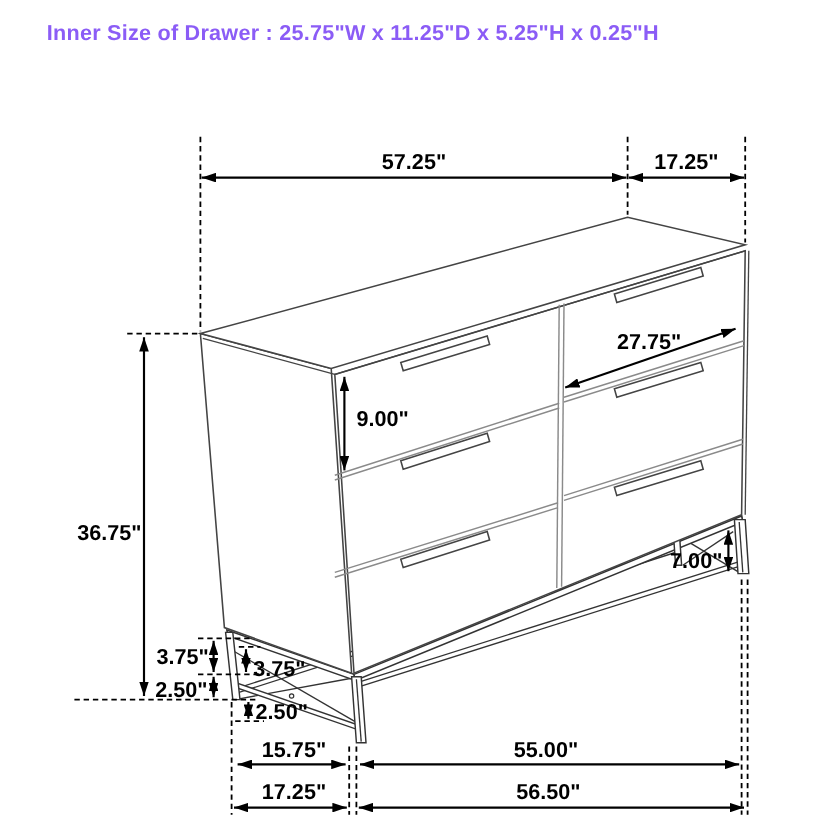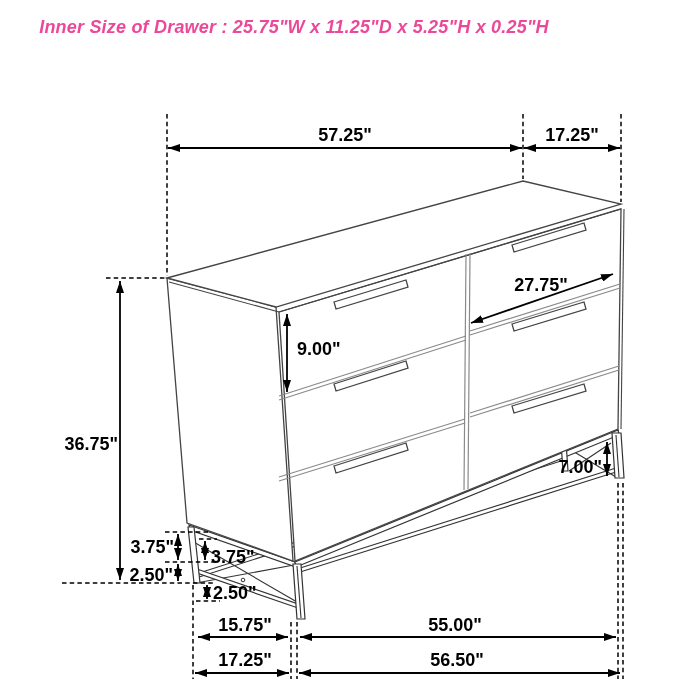--- a/index.html
+++ b/index.html
@@ -1,19 +1,19 @@
 <!DOCTYPE html>
 <html><head>
 <meta charset="utf-8">
 <style>
   html,body{margin:0;padding:0;background:#ffffff;}
   #canvas{position:relative;width:700px;height:700px;background:#ffffff;overflow:hidden;
           font-family:"Liberation Sans",sans-serif;}
   #title{position:absolute;left:0;top:17px;width:588px;text-align:center;
-         font-size:18px;font-weight:bold;color:#ec4899;letter-spacing:.2px;font-style:italic;}
+         font-size:18px;font-weight:bold;color:#8b5cf6;letter-spacing:.2px;}
   svg{position:absolute;left:0;top:0;}
   .lbl{font-family:"Liberation Sans",sans-serif;font-weight:bold;font-size:18px;fill:#000;}
   .dim{stroke:#000;stroke-width:1.8;fill:none;}
   .dash{stroke:#000;stroke-width:1.5;stroke-dasharray:4.5 3.2;fill:none;}
   .box{stroke:#444;stroke-width:1.3;fill:#ffffff;}
   .thin{stroke:#444;stroke-width:1.1;fill:none;}
   .gap{stroke:#8a8a8a;stroke-width:1.2;fill:none;}
   .base{stroke:#333;stroke-width:1.2;fill:#ffffff;}
   .baseln{stroke:#333;stroke-width:1.1;fill:none;}
 </style>

